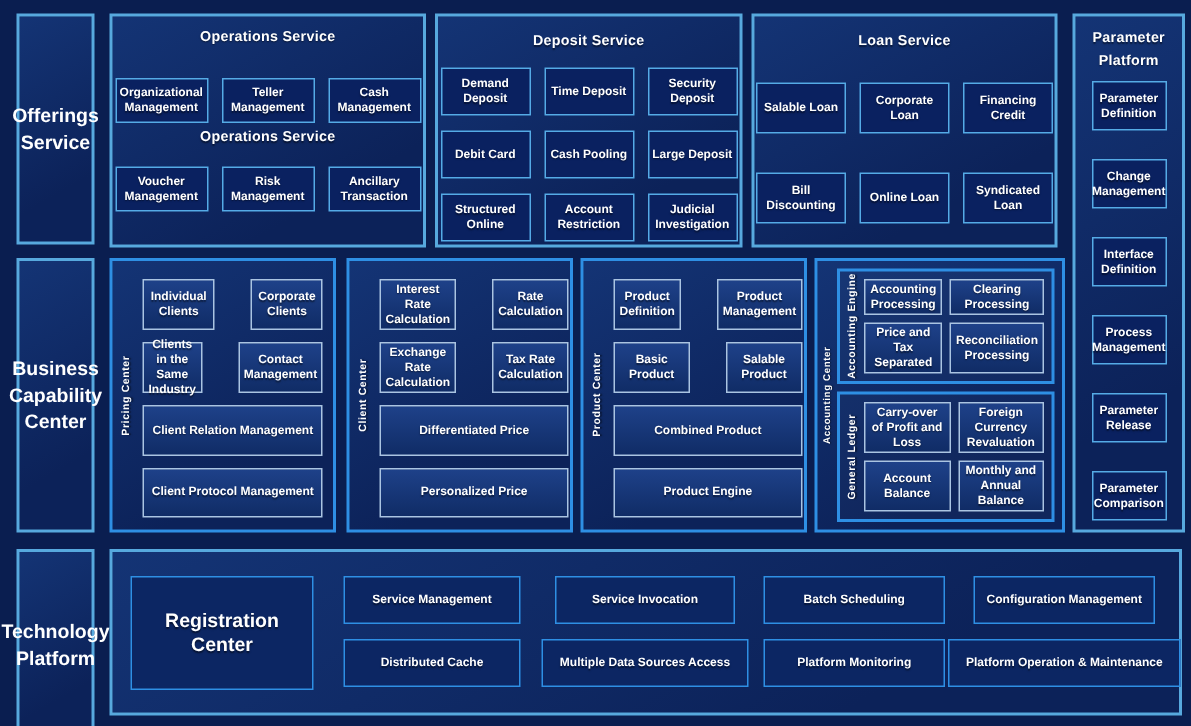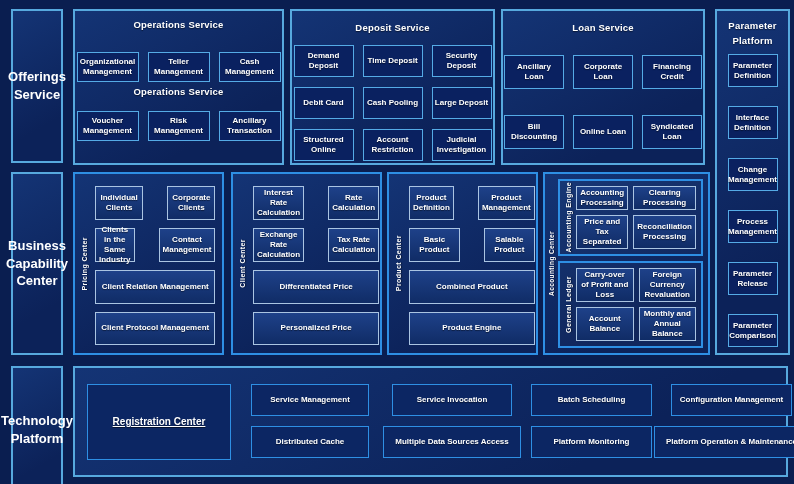--- a/index.html
+++ b/index.html
@@ -36,21 +36,21 @@
   .mid-content{flex:1;display:flex;flex-direction:column;gap:8px;padding:12px 8px 8px 2px;}
   .pair{display:grid;grid-template-columns:1fr 1fr;gap:24px;}
   .pair .mbox,.wide{height:34px;}
   .acc-content{flex:1;display:flex;flex-direction:column;gap:5px;padding:5px 5px 5px 0;}
   .subpanel{flex:1;border:2px solid #2E8FE4;display:flex;background:rgba(255,255,255,.02);}
   .subpanel .strip{flex:0 0 16px;}
   .subgrid{flex:1;display:grid;grid-template-columns:1fr 1fr;gap:5px;padding:5px 5px 5px 0;}
   .tech-row{display:flex;padding:16px 0 0 12px;}
   .tcol{display:flex;flex-direction:column;gap:10px;align-items:center;flex-shrink:0;}
   .tcol .bbox{height:32px;}
-  #reg-box{width:144px;height:76px;margin-left:0;font-size:10px;text-decoration:underline;}
+  #reg-box{width:122px;height:76px;margin-left:0;font-size:13px;}
 </style>
 </head>
 <body>
 
 <div class="page">
 
   <div class="panel rail" style="left:11px;top:9px;width:52px;height:154px;">
     <span>Offerings Service</span>
   </div>
   <div class="panel rail" style="left:11px;top:172px;width:52px;height:183px;">
@@ -90,36 +90,36 @@
     <div class="oprow" style="margin-top:10px;">
       <div class="tbox">Structured Online</div>
       <div class="tbox">Account Restriction</div>
       <div class="tbox">Judicial Investigation</div>
     </div>
   </div>
 
   <div class="panel loan" style="left:501px;top:9px;width:204px;height:156px;">
     <div class="sec-title" style="margin-top:11px;">Loan Service</div>
     <div class="oprow" style="margin-top:22px;">
-      <div class="tbox">Ancillary Loan</div>
+      <div class="tbox">Salable Loan</div>
       <div class="tbox">Corporate Loan</div>
       <div class="tbox">Financing Credit</div>
     </div>
     <div class="oprow" style="margin-top:26px;">
       <div class="tbox">Bill Discounting</div>
       <div class="tbox">Online Loan</div>
       <div class="tbox">Syndicated Loan</div>
     </div>
   </div>
 
   <div class="panel" style="left:715px;top:9px;width:75px;height:346px;">
     <div class="sec-title" style="margin-top:7px;padding:0 8px;line-height:1.6;">Parameter Platform</div>
     <div class="tbox pbox" style="margin-top:6px;">Parameter Definition</div>
+    <div class="tbox pbox" style="margin-top:19px;">Change Management</div>
     <div class="tbox pbox" style="margin-top:19px;">Interface Definition</div>
-    <div class="tbox pbox" style="margin-top:19px;">Change Management</div>
     <div class="tbox pbox" style="margin-top:19px;">Process Management</div>
     <div class="tbox pbox" style="margin-top:19px;">Parameter Release</div>
     <div class="tbox pbox" style="margin-top:19px;">Parameter Comparison</div>
   </div>
 
   <div class="panel bright mid" style="left:73px;top:172px;width:151px;height:183px;">
     <div class="strip">
       <span>Pricing Center</span>
     </div>
     <div class="mid-content">

